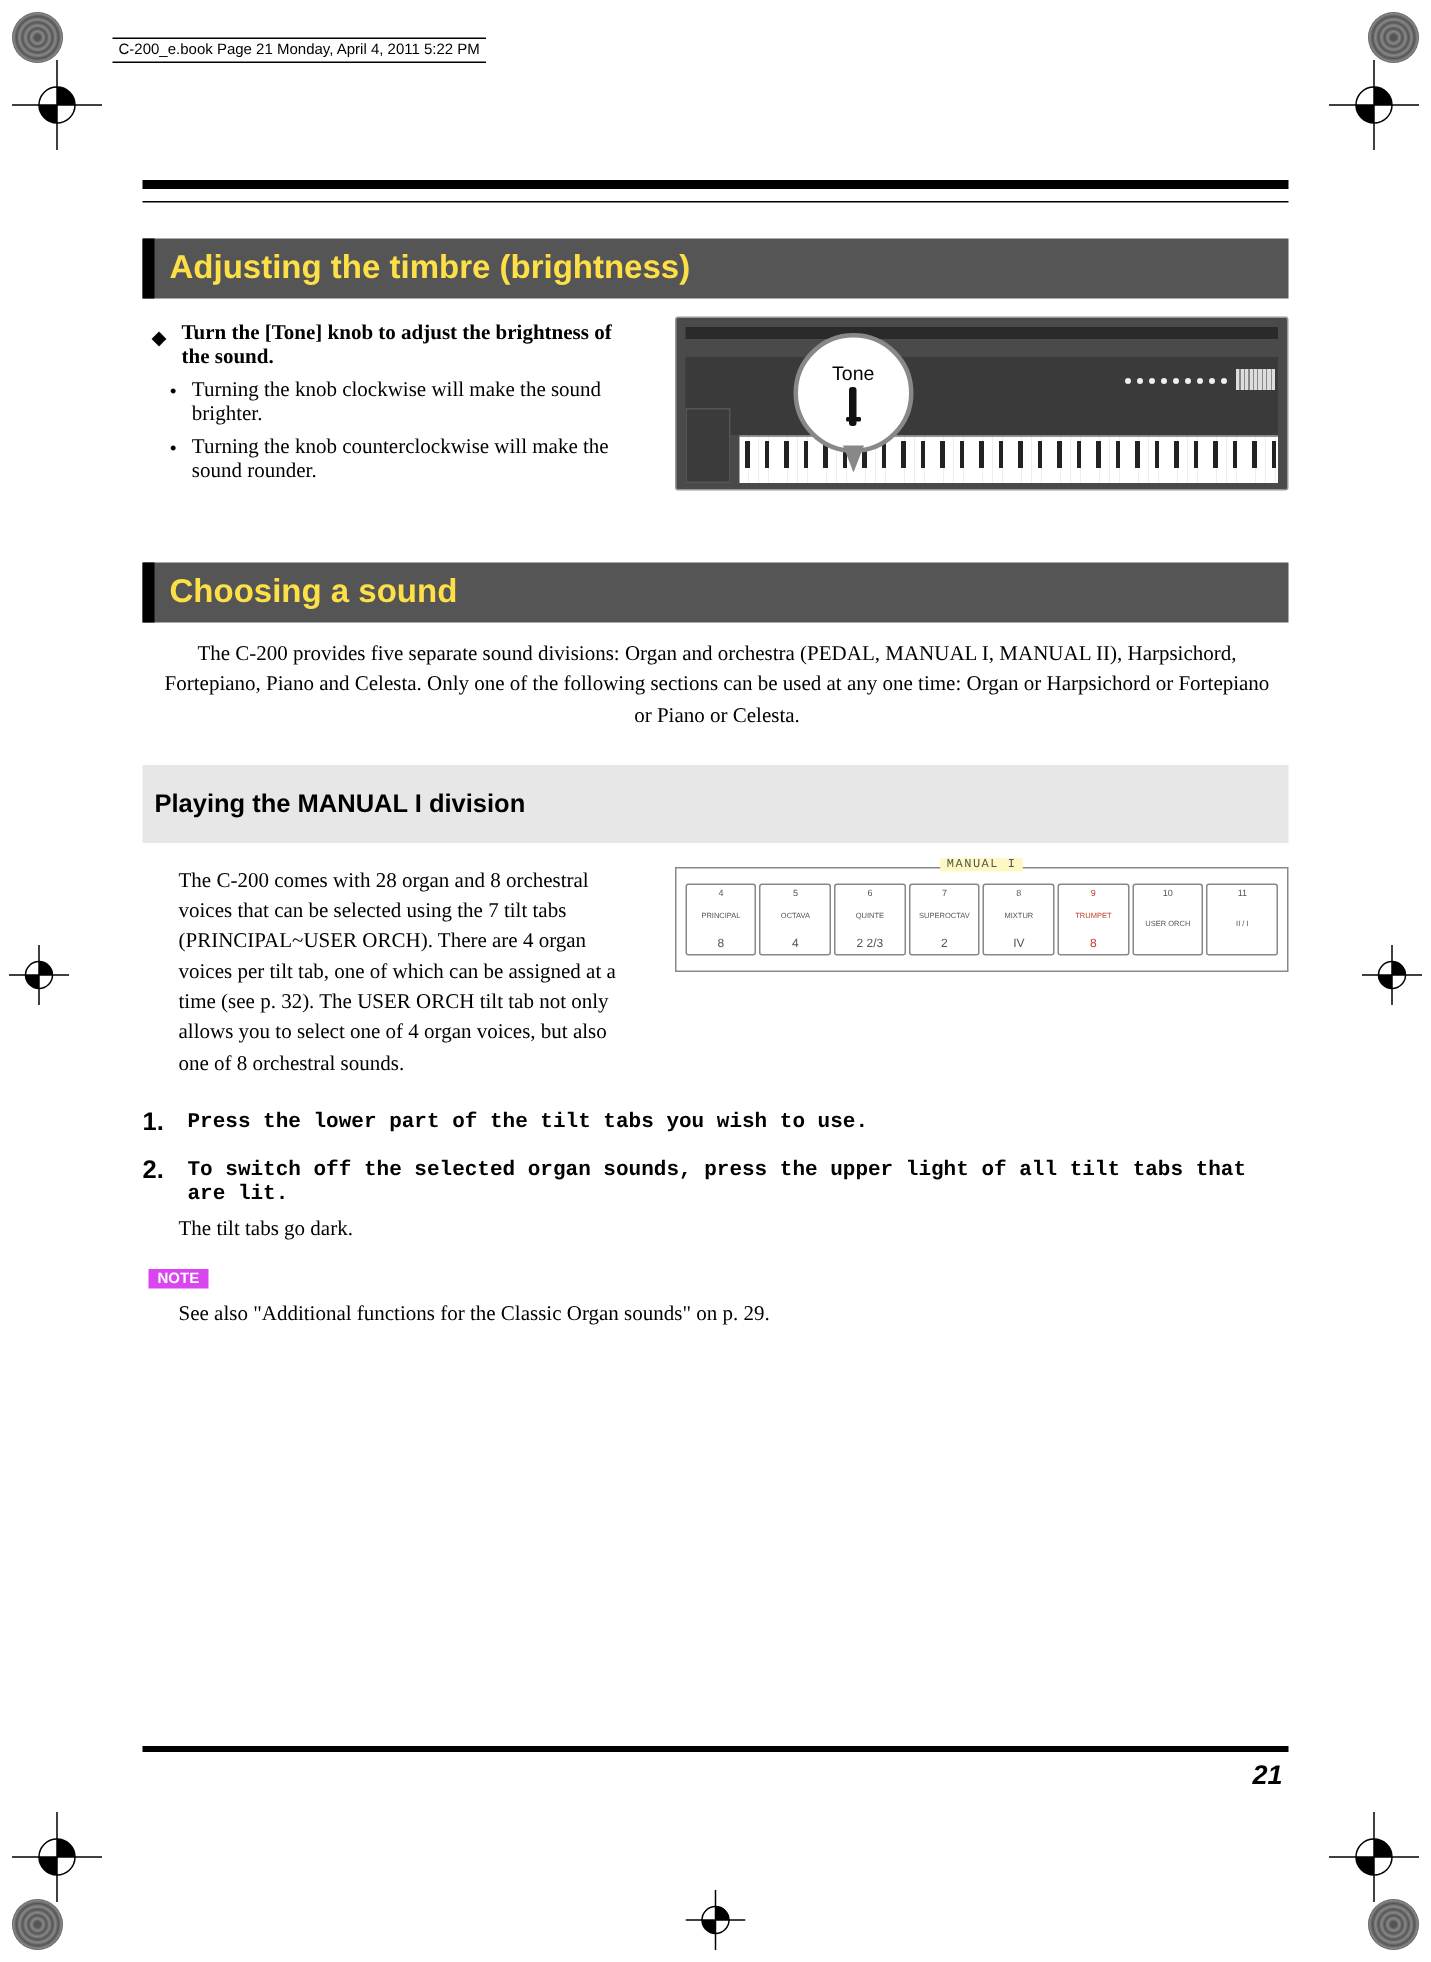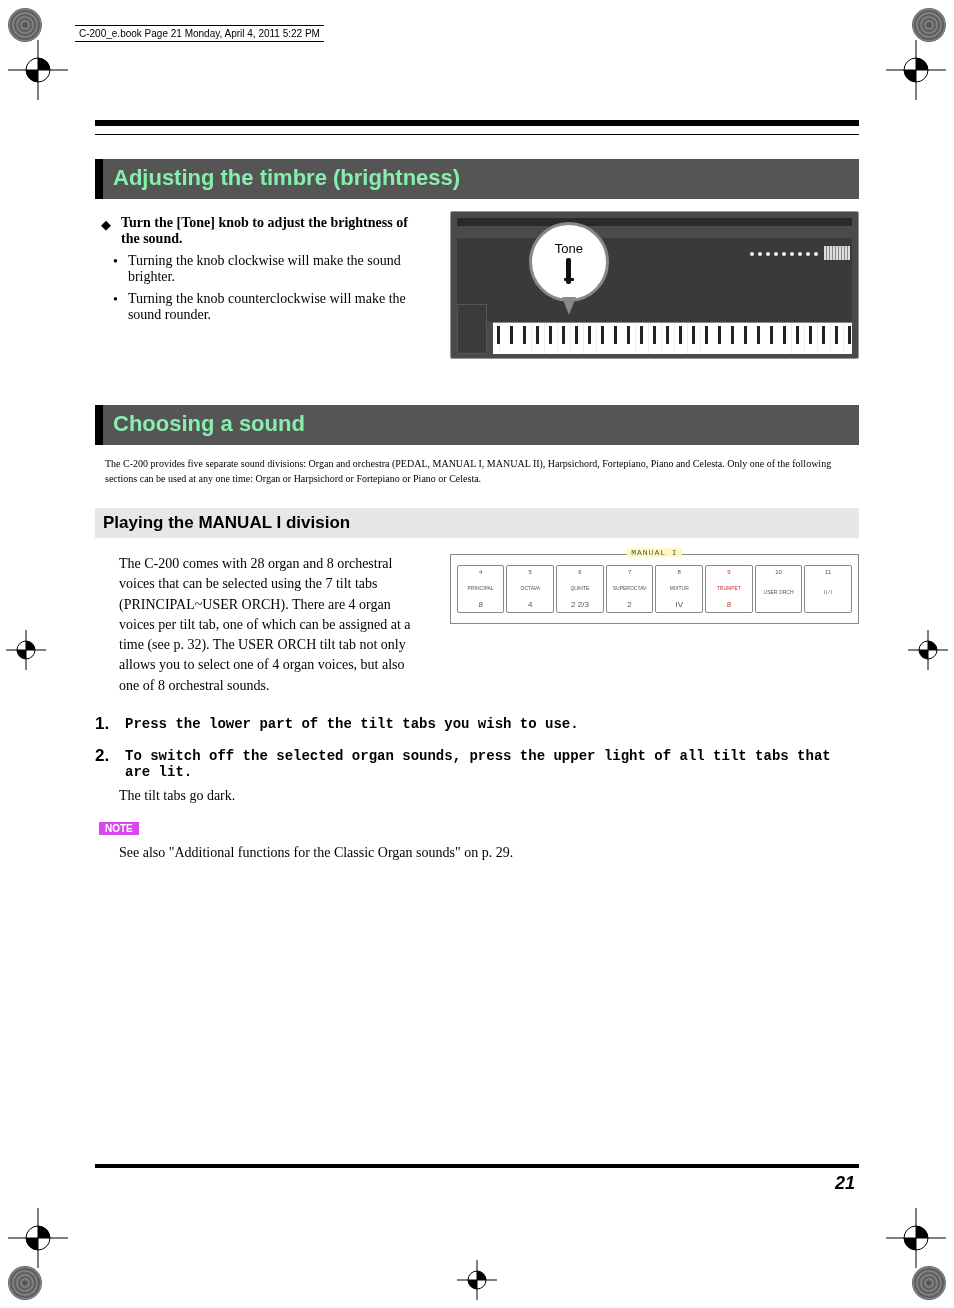--- a/index.html
+++ b/index.html
@@ -38,61 +38,61 @@
     left: 95px;
     right: 95px;
     bottom: 110px;
   }
   .page-header-rule { border-top: 6px solid #000; margin-bottom: 8px; }
   .page-header-title { text-align: right; font-weight: bold; font-size: 18px; margin-bottom: 6px; font-family: 'Trebuchet MS','Segoe UI',Arial,sans-serif; }
   .page-header-rule2 { border-top: 1.5px solid #000; margin-bottom: 24px; }
 
   .section-bar {
     background: #555;
-    color: #86efac;
+    color: #fde047;
     border-left: 8px solid #000;
     padding: 6px 10px 8px 10px;
     font-size: 22px;
     font-weight: bold;
     font-family: 'Trebuchet MS','Segoe UI',Arial,sans-serif;
     margin-bottom: 12px;
   }
 
   .sub-bar {
     background: #e7e7e7;
-    padding: 5px 8px;
+    padding: 16px 8px;
     font-size: 17px;
     font-weight: bold;
     font-family: 'Trebuchet MS','Segoe UI',Arial,sans-serif;
     margin: 22px 0 10px 0;
   }
 
   .two-col { display: flex; gap: 20px; }
   .col-left { flex: 1 1 45%; }
   .col-right { flex: 1 1 55%; }
 
   .diamond-line { display: flex; align-items: flex-start; gap: 10px; margin: 4px 0 4px 6px; }
   .diamond { font-size: 13px; line-height: 20px; flex: 0 0 auto; }
   .diamond-text { font-weight: bold; font-size: 14px; font-family: Georgia, 'Times New Roman', serif; }
 
   .bullet-line { display: flex; align-items: flex-start; gap: 10px; margin: 6px 0 6px 18px; }
   .bullet { font-size: 14px; line-height: 18px; flex: 0 0 auto; }
   .bullet-text { font-size: 14px; }
 
-  .body-text { font-size: 10px; margin: 6px 8px 6px 10px; line-height: 1.45; }
+  .body-text { font-size: 14px; margin: 6px 8px 6px 10px; line-height: 1.45; text-align: center; }
   .body-text-indent { font-size: 14px; margin: 6px 8px 6px 24px; line-height: 1.45; }
 
   .num-step { display: flex; align-items: flex-start; gap: 8px; margin: 12px 0 2px 0; }
   .num { font-weight: bold; font-size: 17px; font-family: Arial, sans-serif; flex: 0 0 22px; }
   .num-text { font-weight: bold; font-size: 14px; font-family: Liberation Mono, monospace; padding-top: 2px; }
 
   .note-label { display: inline-block; background: #d946ef; color: #fff; font-size: 10px; font-weight: bold; padding: 1px 6px; font-family: Arial, sans-serif; margin: 10px 0 2px 0; }
 
   
-  .kb-illus { background: #4a4a4a; border: 1px solid #999; height: 148px; position: relative; border-radius: 2px; }
+  .kb-illus { background: #4a4a4a; border: 1px solid #999; height: 116px; position: relative; border-radius: 2px; }
   .kb-top { position: absolute; top: 6px; left: 6px; right: 6px; height: 8px; background: #2a2a2a; }
   .kb-panel { position: absolute; top: 26px; left: 6px; right: 6px; bottom: 36px; background: #3a3a3a; }
   .kb-keys { position: absolute; bottom: 4px; left: 42px; right: 6px; height: 32px; background: repeating-linear-gradient(to right,#fff 0,#fff 6px,#eee 6px,#eee 6.5px); border-top: 1px solid #888; }
   .kb-blk { position:absolute; bottom:14px; left:42px; right:6px; height:18px; background: repeating-linear-gradient(to right, transparent 0, transparent 4px, #222 4px, #222 7px, transparent 7px, transparent 13px); }
   .kb-left-box { position: absolute; left: 6px; bottom: 4px; width: 30px; height: 50px; background: #3b3b3b; border: 1px solid #555; }
   .kb-dots { position:absolute; top:40px; right:40px; display:flex; gap:4px; }
   .kb-dots span{ width:4px;height:4px;background:#eee;border-radius:50%; }
   .kb-tabs { position:absolute; top:34px; right:8px; width:26px; height:14px; background:repeating-linear-gradient(to right,#ddd 0,#ddd 2px,#888 2px,#888 3px); }
   .tone-call { position: absolute; top: 10px; left: 78px; width: 80px; height: 80px; border: 3px solid #888; border-radius: 50%; background: #fff; display:flex; flex-direction:column; align-items:center; justify-content:center; }
   .tone-label { font-family: Arial, sans-serif; font-size: 13px; margin-bottom: 2px; }

